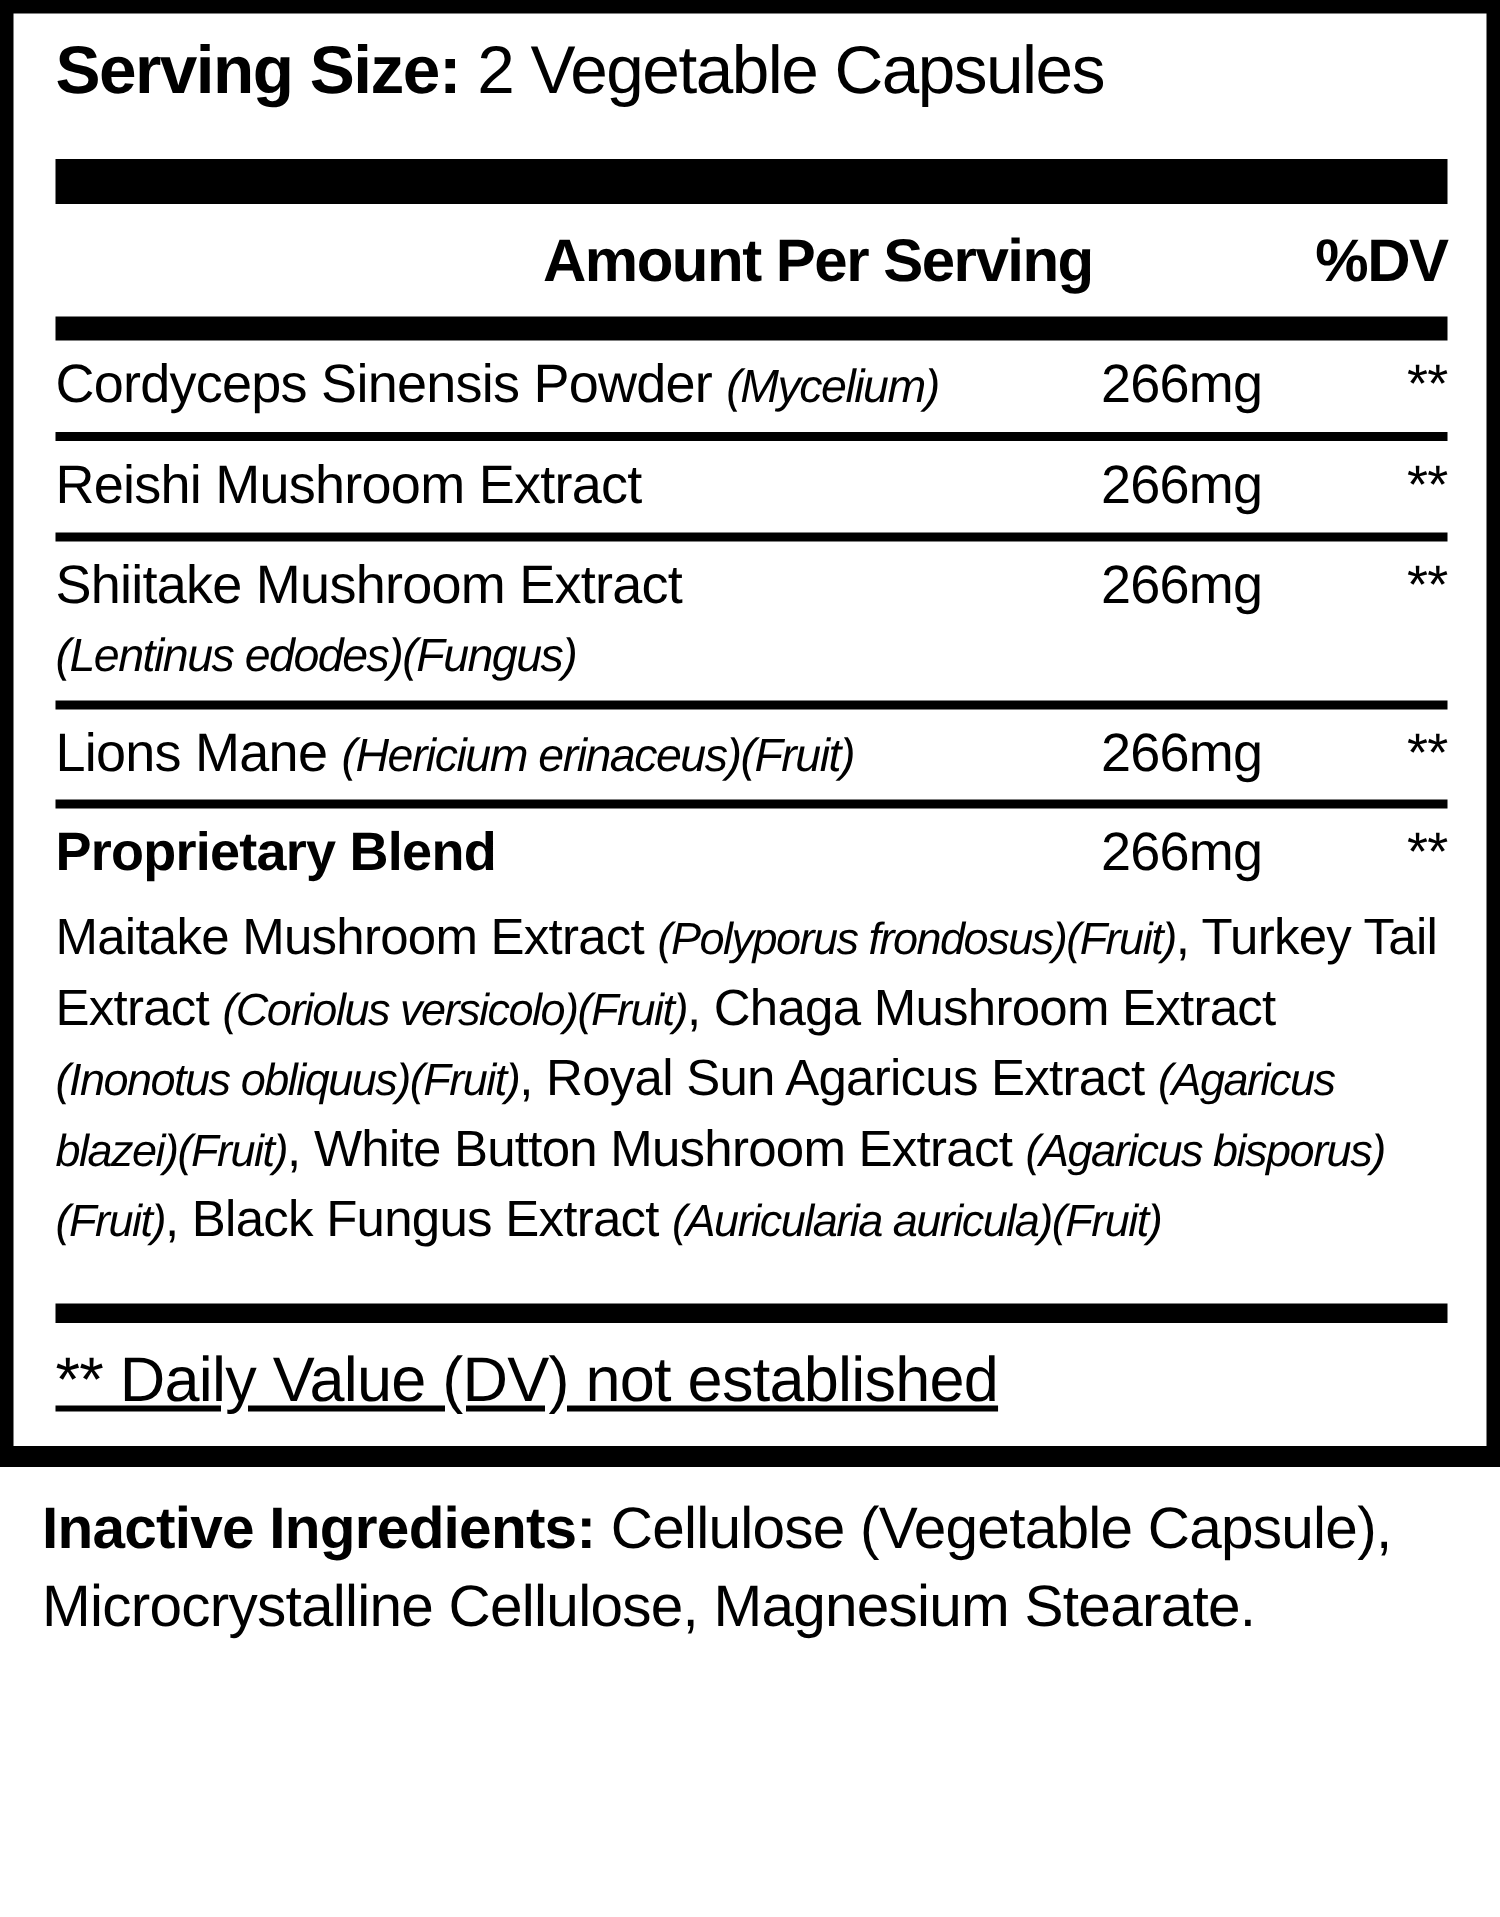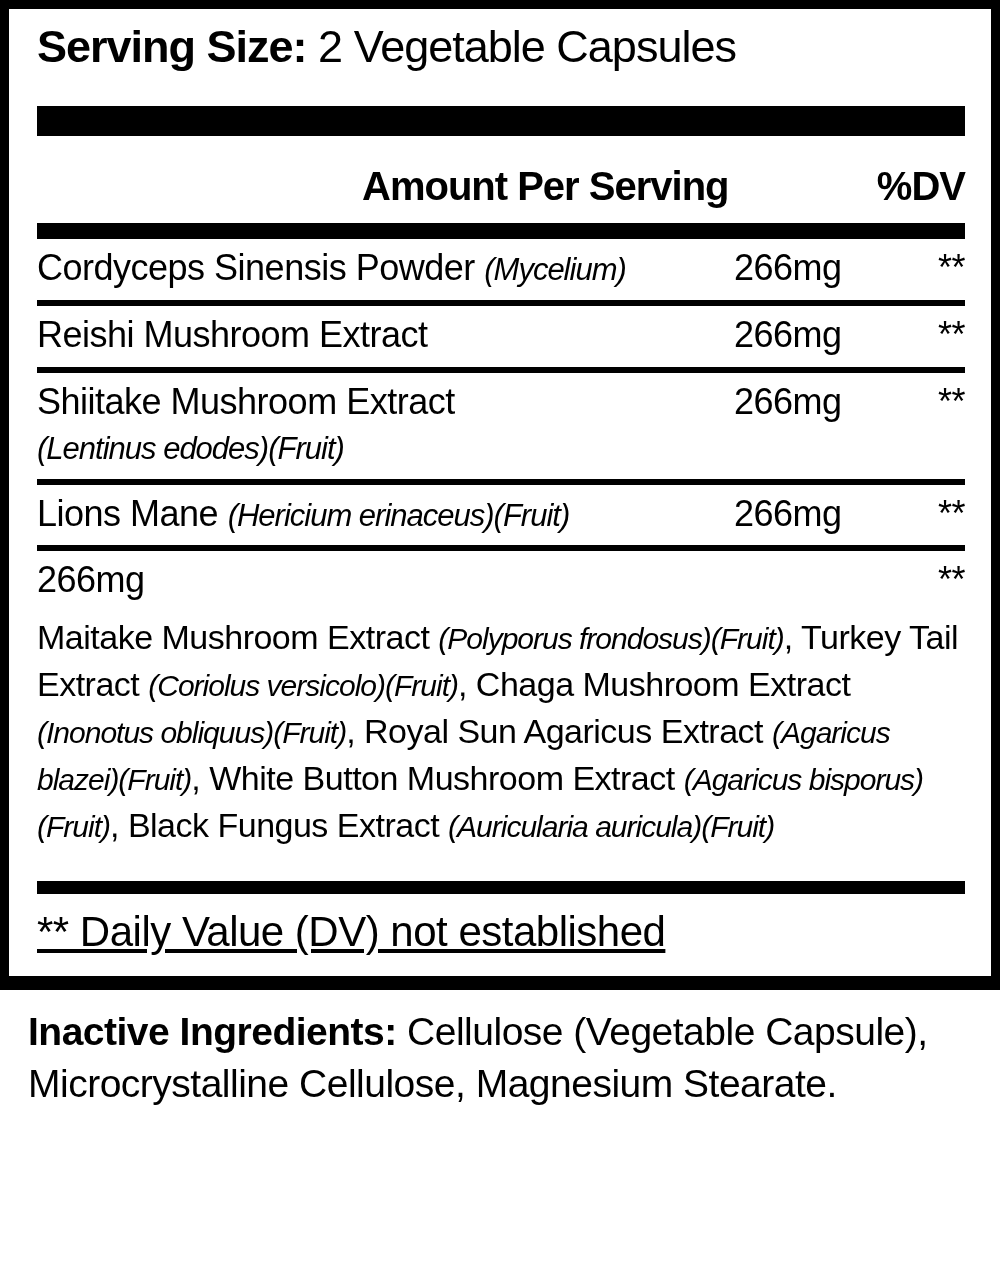--- a/index.html
+++ b/index.html
@@ -42,21 +42,21 @@
   .bar-footnote { height: 13px; margin-top: 8px; }
   .sep { height: 6px; background: #000; width: 100%; }
   .col-header {
     display: flex;
     align-items: baseline;
     font-size: 40px;
     font-weight: bold;
     letter-spacing: -1px;
     padding: 16px 0 14px 325px;
   }
-  .dv-header { margin-left: auto; margin-top: 12px; }
+  .dv-header { margin-left: auto; }
   .row { padding: 6px 0 8px 0; }
   .row-line {
     display: flex;
     align-items: baseline;
     font-size: 36px;
     line-height: 1.3;
     letter-spacing: -0.5px;
     justify-content: center;
   }
   .name-wrap { flex: 0 0 697px; }
@@ -143,40 +143,41 @@
     </div>
 
     <div class="sep"></div>
 
     <div class="row">
       <div class="row-line">
         <span class="name-wrap">Shiitake Mushroom Extract</span>
         <span class="amt">266mg</span>
         <span class="dv">**</span>
       </div>
-      <div class="latin-sub">(Lentinus edodes)(Fruit)</div>
+      <div class="latin-sub">(Lentinus edodes)(Fungus)</div>
     </div>
 
     <div class="sep"></div>
 
     <div class="row">
       <div class="row-line">
         <span class="name-wrap">
           <span>Lions Mane</span>
           <span class="latin">(Hericium erinaceus)(Fruit)</span>
         </span>
         <span class="amt">266mg</span>
         <span class="dv">**</span>
       </div>
     </div>
 
     <div class="sep"></div>
 
     <div class="row">
       <div class="row-line">
+        <span class="name-wrap blend-name">Proprietary Blend</span>
         <span class="amt">266mg</span>
         <span class="dv">**</span>
       </div>
       <div class="blend-desc"><span>Maitake Mushroom Extract </span><span class="latin-inline">(Polyporus frondosus)(Fruit)</span><span>, Turkey Tail Extract </span><span class="latin-inline">(Coriolus versicolo)(Fruit)</span><span>, Chaga Mushroom Extract </span><span class="latin-inline">(Inonotus obliquus)(Fruit)</span><span>, Royal Sun Agaricus Extract </span><span class="latin-inline">(Agaricus blazei)(Fruit)</span><span>, White Button Mushroom Extract </span><span class="latin-inline">(Agaricus bisporus)(Fruit)</span><span>, Black Fungus Extract </span><span class="latin-inline">(Auricularia auricula)(Fruit)</span></div>
     </div>
 
     <div class="bar bar-footnote"></div>
 
     <div class="footnote">** Daily Value (DV) not established</div>
   </div>

